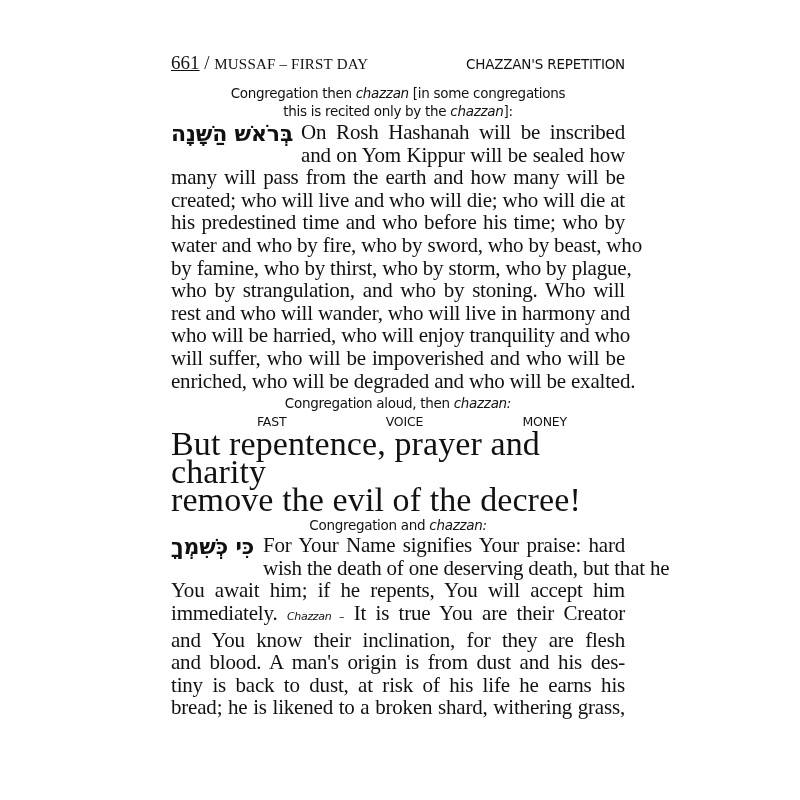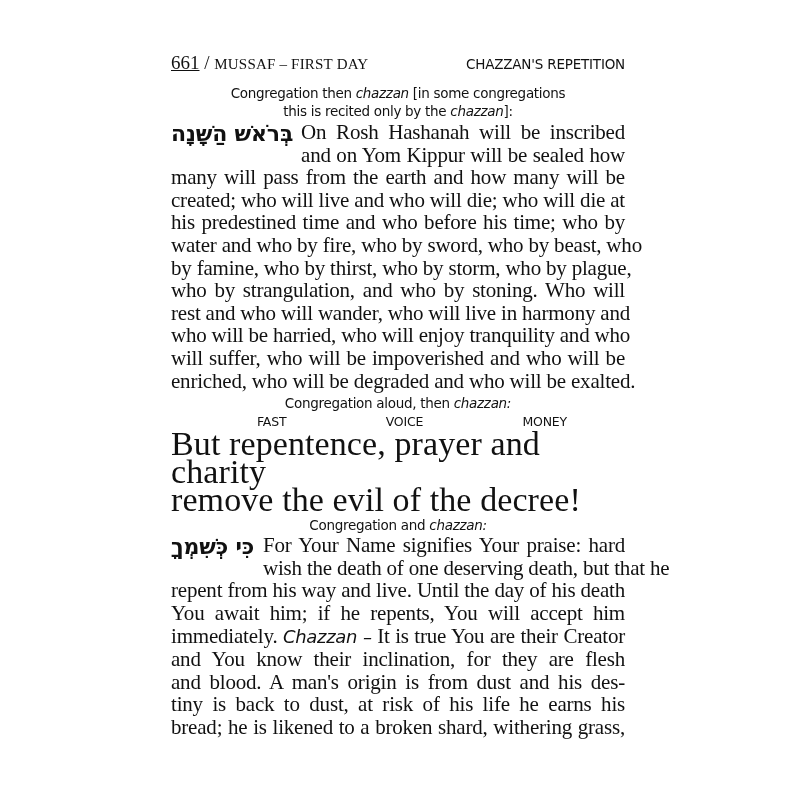--- a/index.html
+++ b/index.html
@@ -100,21 +100,21 @@
       font-family: "Liberation Serif", serif;
       font-weight: normal;
       font-size: 34px;
       line-height: 28px;
       text-align: left;
       letter-spacing: 0.1px;
     }
     .inline-rubric {
       font-family: "DejaVu Sans", sans-serif;
       font-style: italic;
-      font-size: 18px;
+      font-size: 11px;
       letter-spacing: -0.3px;
       margin-top: 9px;
     }
     .sp-after-rubric { margin-top: 2px; }
   </style>
 </head>
 <body>
 
 <div class="page">
 
@@ -160,21 +160,20 @@
   </div>
 
   <div class="rubric" style="margin-top:2px;">
     <span>Congregation and </span><i>chazzan:</i>
   </div>
 
   <div class="body block">
     <span class="hebrew-dropcap" style="margin-right:9px;">כִּי כְּשִׁמְךָ</span>
     <span class="line">For Your Name signifies Your praise: hard</span>
     <span class="line">wish the death of one deserving death, but that he</span>
-    <span class="line">repent from his way and live. Until the day of his death</span>
     <span class="line">You await him; if he repents, You will accept him</span>
     <span class="line"><span>immediately. </span><span class="inline-rubric">Chazzan –</span><span> It is true You are their Creator</span></span>
     <span class="line">and You know their inclination, for they are flesh</span>
     <span class="line">and blood. A man's origin is from dust and his des-</span>
     <span class="line">tiny is back to dust, at risk of his life he earns his</span>
     <span class="line">bread; he is likened to a broken shard, withering grass,</span>
   </div>
 
 </div>
 

